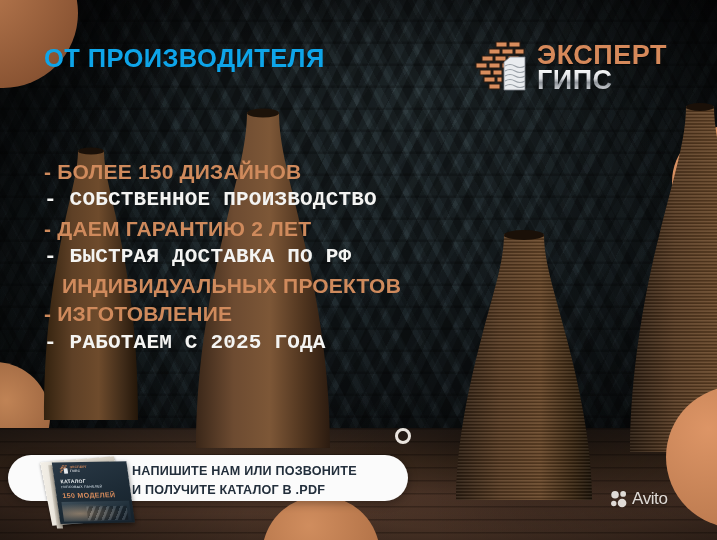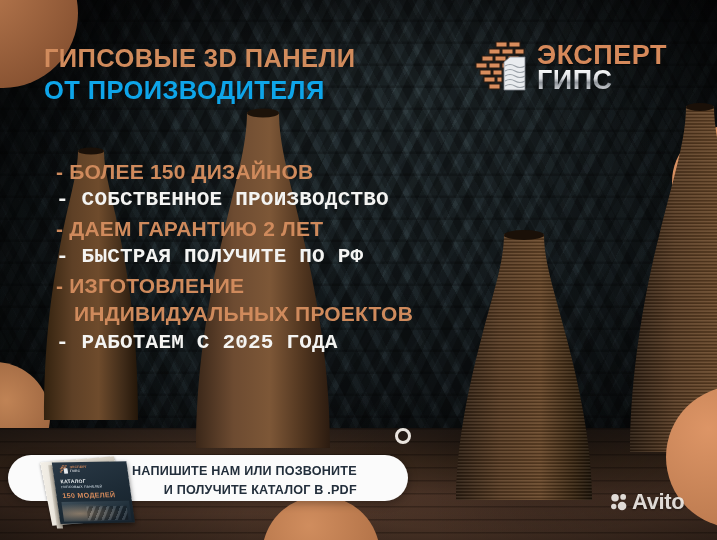--- a/index.html
+++ b/index.html
@@ -112,21 +112,21 @@
   .h1 {
     font-size: 25.5px; font-weight: bold; letter-spacing: .4px;
     line-height: 1.26; white-space: nowrap;
   }
   .h1.orange { color: #d18b5c; }
   .h1.white  { color: #0ea5e9; }
 
   .bullets { position: absolute; left: 44px; top: 158px; }
   .bl {
     font-size: 21px; font-weight: bold; letter-spacing: .2px;
-    line-height: 1.355; white-space: nowrap; margin-left: 12px;
+    line-height: 1.355; white-space: nowrap;
   }
   .bl.orange { color: #cf8a5c; }
   .bl.white  { color: #f4f4f2; font-family: Liberation Mono, monospace; }
   .bl.indent { padding-left: 18px; }
 
   
   .logo { position: absolute; left: 470px; top: 40px; display: flex; align-items: center; gap: 9px; }
   .logo-mark { width: 58px; height: 56px; flex: 0 0 auto; }
   .logo-words { display: flex; flex-direction: column; line-height: .94; }
   .logo-1 {
@@ -142,21 +142,21 @@
 
   
   .cta {
     position: absolute; left: 8px; top: 455px; width: 400px; height: 46px;
     background: #fbfbfb; border-radius: 24px;
     box-shadow: 0 2px 10px rgba(0,0,0,.35);
   }
   .cta-text {
     position: absolute; left: 124px; top: 7px;
     color: #232f3c; font-size: 12.6px; font-weight: bold;
-    letter-spacing: .2px; line-height: 1.52; text-align: right;
+    letter-spacing: .2px; line-height: 1.52;
   }
 
   
   .booklet {
     position: absolute; left: 44px; top: 452px; width: 92px; height: 76px;
     transform: rotate(-8deg);
   }
   .bk-page {
     position: absolute; left: 2px; top: 6px; width: 74px; height: 64px;
     background: linear-gradient(105deg, #f3efe7, #cfc8bb);
@@ -195,21 +195,21 @@
   }
 
   
   .avito {
     position: absolute; left: 610px; top: 489px;
     display: flex; align-items: center; gap: 4px;
     opacity: .9;
   }
   .avito-mark { width: 18px; height: 18px; }
   .avito-word {
-    font-size: 22px; font-weight: bold; color: #f1eeea; letter-spacing: -.4px;
+    font-size: 17px; font-weight: normal; color: #f1eeea; letter-spacing: -.4px;
     text-shadow: 0 1px 2px rgba(0,0,0,.4);
   }
 </style>
 </head>
 <body>
 
 <div id="stage">
 
   <div class="wall">
     <div class="facets"></div>
@@ -298,31 +298,30 @@
         </g>
       <ellipse cx="524" cy="235" rx="20" ry="5" fill="#1a1008"></ellipse>
     </g>
   </svg>
 
   <div class="circ c-br"></div>
   <div class="circ c-b"></div>
   <div class="ring"></div>
 
   <div class="headline">
-    <div class="h1 orange">ГИПСОВЫЕ 3D ПАНЕЛИ</div>
     <div class="h1 white">ОТ ПРОИЗВОДИТЕЛЯ</div>
   </div>
 
   <div class="bullets">
     <div class="bl orange">- БОЛЕЕ 150 ДИЗАЙНОВ</div>
     <div class="bl white">- СОБСТВЕННОЕ ПРОИЗВОДСТВО</div>
     <div class="bl orange">- ДАЕМ ГАРАНТИЮ 2 ЛЕТ</div>
-    <div class="bl white">- БЫСТРАЯ ПОЛУЧИТЕ ПО РФ</div>
+    <div class="bl white">- БЫСТРАЯ ДОСТАВКА ПО РФ</div>
+    <div class="bl orange indent">ИНДИВИДУАЛЬНЫХ ПРОЕКТОВ</div>
     <div class="bl orange">- ИЗГОТОВЛЕНИЕ</div>
-    <div class="bl orange indent">ИНДИВИДУАЛЬНЫХ ПРОЕКТОВ</div>
     <div class="bl white">- РАБОТАЕМ С 2025 ГОДА</div>
   </div>
 
   <div class="logo">
     <svg class="logo-mark" viewBox="0 0 58 56">
       <g fill="#d98d5d" stroke="#2a1a10" stroke-width="1">
         <rect x="26" y="2" width="11" height="5"></rect>
         <rect x="39" y="2" width="11" height="5"></rect>
         <rect x="19" y="9" width="11" height="5"></rect>
         <rect x="32" y="9" width="11" height="5"></rect>

